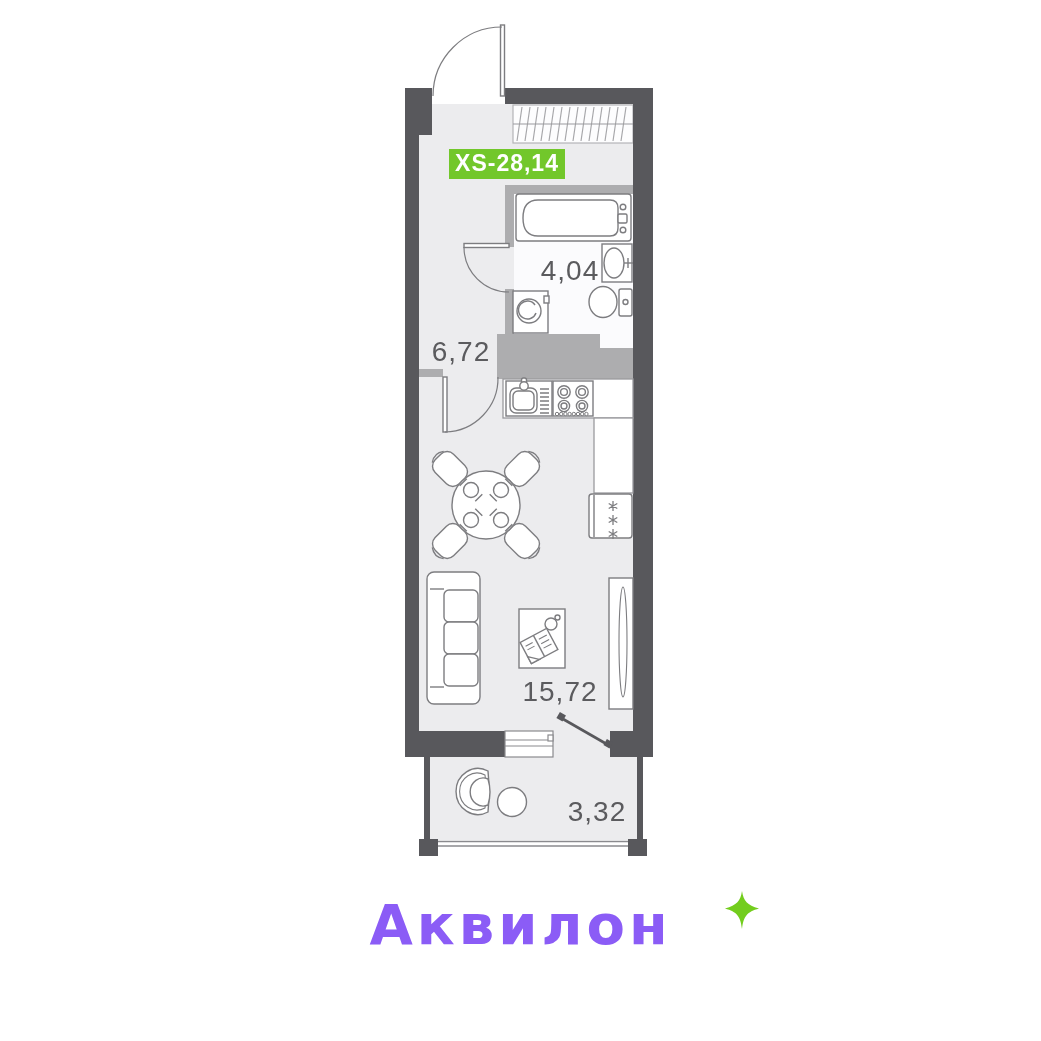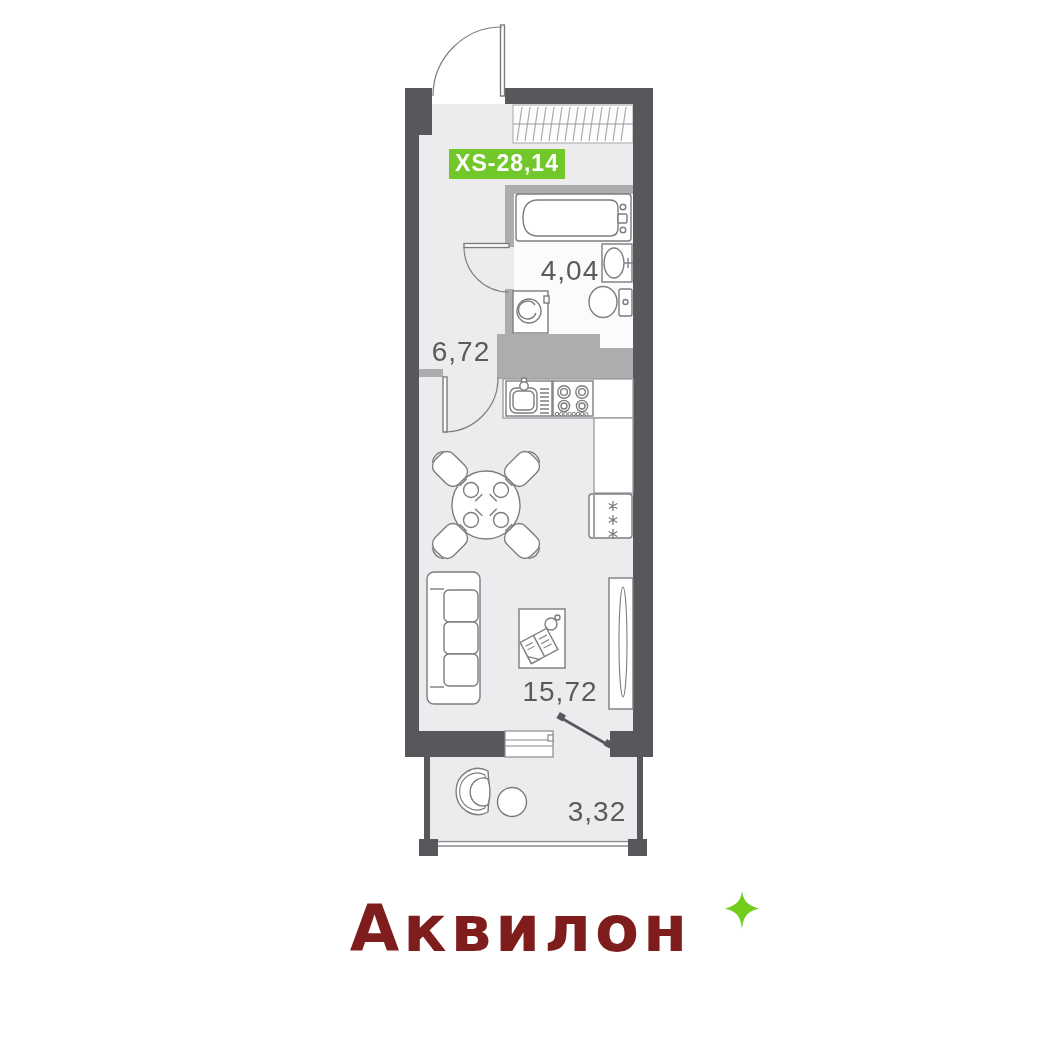--- a/index.html
+++ b/index.html
@@ -1,21 +1,21 @@
 <!DOCTYPE html>
 <html><head>
 <meta charset="utf-8">
 <style>
   html,body{margin:0;padding:0;background:#ffffff;}
   .canvas{position:relative;width:1041px;height:1041px;background:#ffffff;overflow:hidden;
           font-family:"Liberation Sans","DejaVu Sans",sans-serif;border-radius:20px;}
   .plan-svg{position:absolute;left:0;top:0;}
   .logo{position:absolute;top:894px;left:0;width:100%;text-align:center;
         font-family:"DejaVu Sans","Liberation Sans",sans-serif;
-        font-weight:700;font-size:64px;color:#7f1d1d;letter-spacing:4px;line-height:1.1;}
+        font-weight:700;font-size:56px;color:#8b5cf6;letter-spacing:4px;line-height:1.1;}
   .sparkle{position:absolute;left:724px;top:890px;}
   svg text{font-family:"Liberation Sans","DejaVu Sans",sans-serif;}
   .area-label{font-size:28px;fill:#5b5b5e;letter-spacing:1px;font-weight:500;}
   .badge-text{font-size:23px;fill:#ffffff;font-weight:700;letter-spacing:1px;}
 </style>
 </head>
 <body>
 
 <div class="canvas">
 

